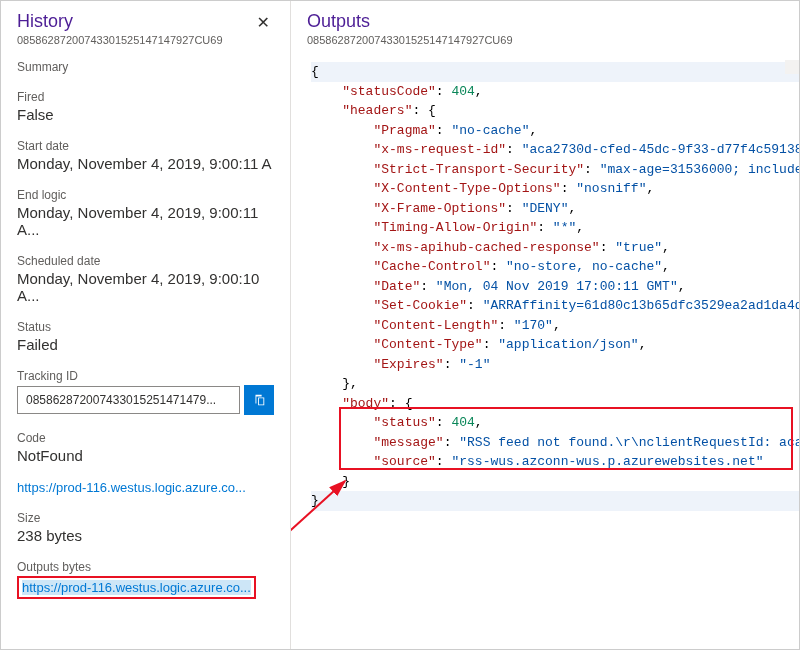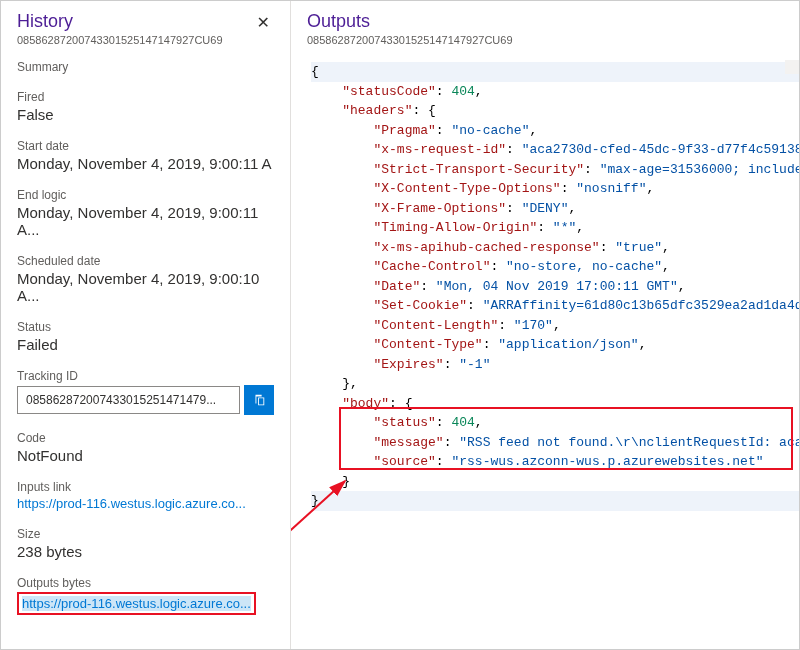--- a/index.html
+++ b/index.html
@@ -152,21 +152,20 @@
         </div>
       </div>
     </div>
 
     <div class="field">
       <div class="field-label">Code</div>
       <div class="field-value">NotFound</div>
     </div>
 
     <div class="field">
-      <div class="field-label">Inputs link</div>
       <a class="link">https://prod-116.westus.logic.azure.co...</a>
     </div>
 
     <div class="field">
       <div class="field-label">Size</div>
       <div class="field-value">238 bytes</div>
     </div>
 
     <div class="field" style="margin-bottom:4px">
       <div class="field-label">Outputs bytes</div>

